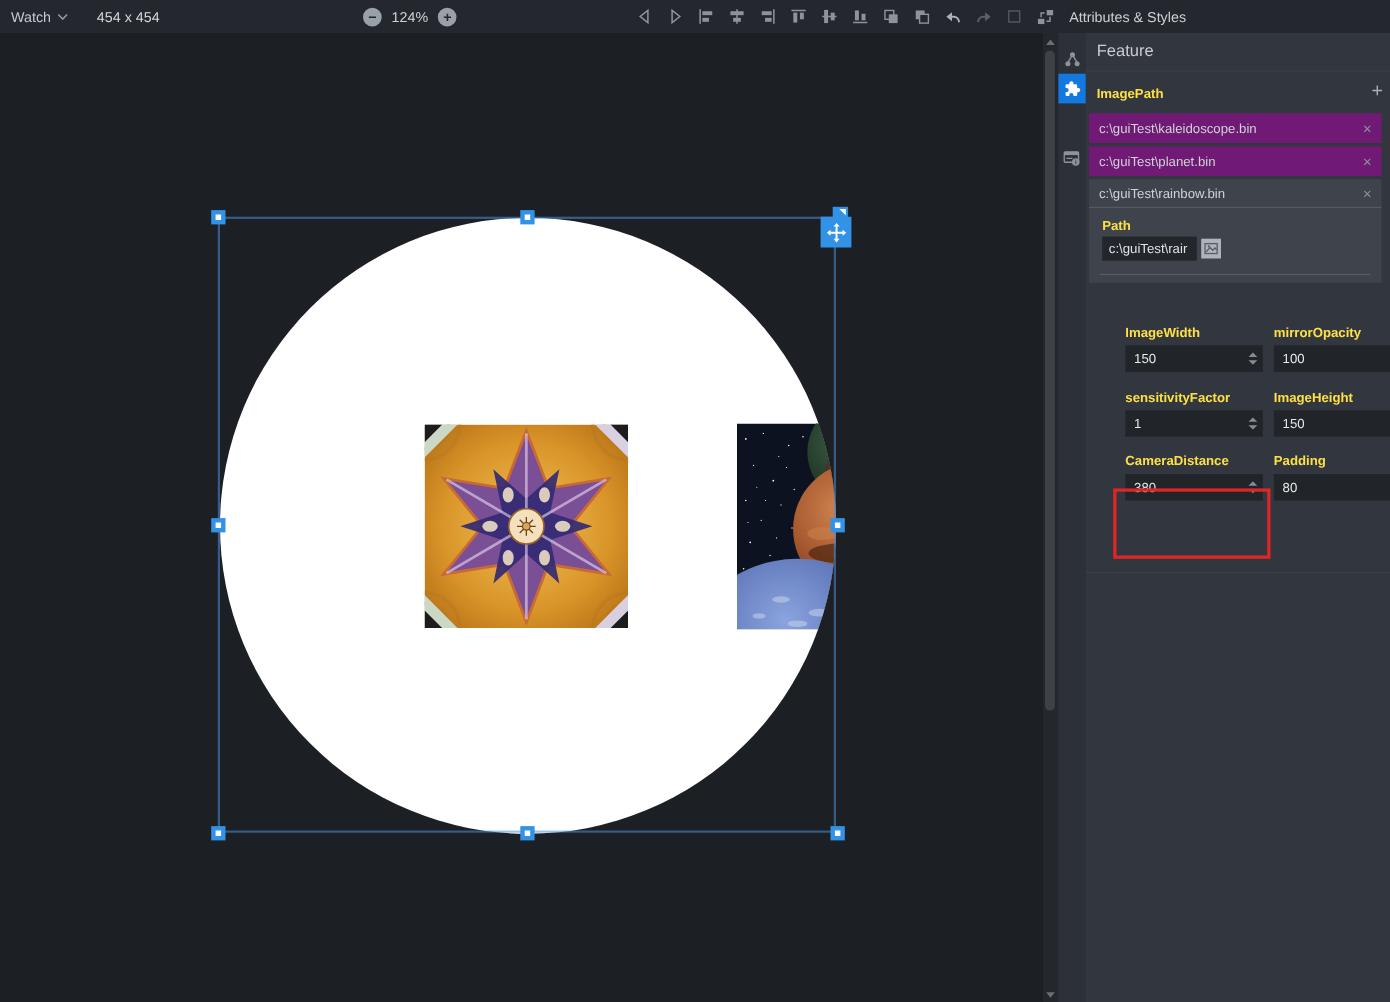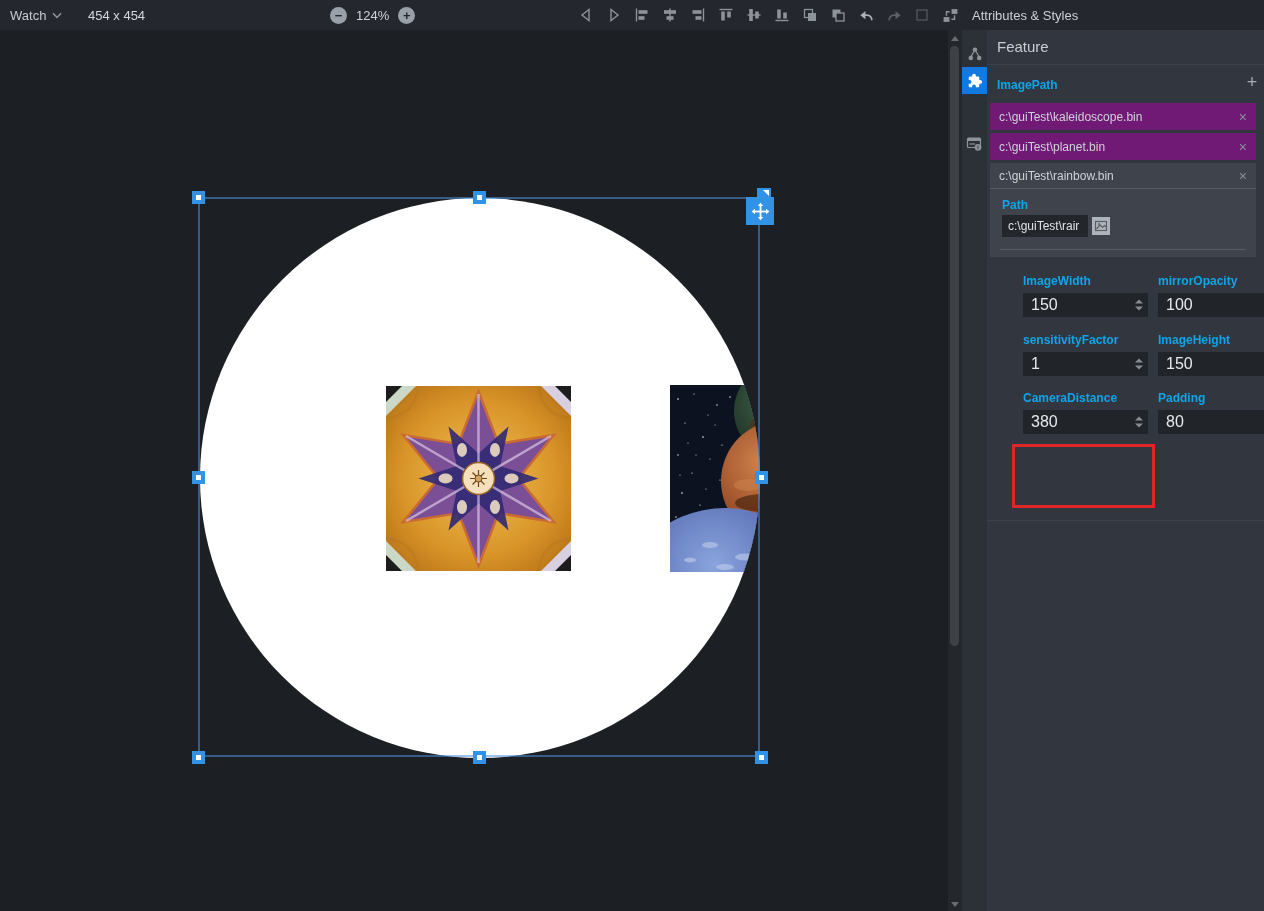--- a/index.html
+++ b/index.html
@@ -48,21 +48,21 @@
   
   .panel { position:absolute; left:962px; top:30px; width:302px; height:881px; background:#32363e; }
   .strip { position:absolute; left:0; top:0; width:25px; height:881px; background:#2c3037; }
   .strip-btn { position:absolute; left:0; width:25px; height:27px; display:flex; align-items:center; justify-content:center; }
   .strip-btn.sel { background:#1279e0; }
   .content { position:absolute; left:25px; top:0; width:277px; height:881px; }
 
   .feature-title { position:absolute; left:10px; top:8px; font-size:15px; color:#c9cdd2; }
   .divider { position:absolute; left:0; width:277px; height:1px; background:#3d424a; }
   .d1{top:34px} .d2{top:490px}
-  .prop-label { font-size:12px; font-weight:bold; color:#0ea5e9; }
+  .prop-label { font-size:12px; font-weight:bold; color:#fde047; }
   .imagepath-label { position:absolute; left:10px; top:48px; }
   .add-btn { position:absolute; left:255px; top:42px; width:20px; height:20px; color:#a7adb4;
     font-size:18px; display:flex; align-items:center; justify-content:center; }
 
   .list-row { position:absolute; left:3px; width:266px; height:27px; background:#701a75;
     display:flex; align-items:center; padding:0 9px; }
   .row1{top:73px} .row2{top:103px}
   .row-text { flex:1; font-size:12px; color:#ced2d7; white-space:nowrap; overflow:hidden; }
   .row-x { color:#8a9097; font-size:14px; line-height:1; padding-left:6px; }
   .group { position:absolute; left:3px; top:133px; width:266px; height:94px; background:#3f444c; }
@@ -70,23 +70,23 @@
   .group-path-label { position:absolute; left:12px; top:35px; }
   .group-input-row { position:absolute; left:12px; top:52px; display:flex; align-items:center; gap:4px; }
   .path-input { width:86px; height:22px; background:#23262b; color:#dfe2e5; font-size:12px;
     display:flex; align-items:center; padding:0 6px; overflow:hidden; white-space:nowrap; }
   .img-pick { width:18px; height:18px; background:#aeb4bb; display:flex; align-items:center; justify-content:center; }
   .group-hr { position:absolute; left:10px; right:10px; bottom:7px; height:1px; background:#585d65; }
 
   .fb { position:absolute; width:125px; }
   .c1{left:36px} .c2{left:171px}
   .r1{top:244px} .r2{top:303px} .r3{top:361px} .r4{top:425px}
-  .fb .prop-label { display:block; margin-bottom:5px; }
+  .fb .prop-label { display:block; margin-bottom:5px;margin-top:21px; }
   .num-input { position:relative; width:125px; height:24px; background:#212429;
-    display:flex; align-items:center; padding:0 20px 0 8px; color:#e6e9eb; font-size:16px; }
+    display:flex; align-items:center; padding:0 20px 0 8px; color:#e6e9eb; font-size:12px; }
   .spin { position:absolute; right:5px; top:50%; transform:translateY(-50%);
     display:flex; flex-direction:column; gap:3px; }
   .spin i { display:block; width:0; height:0; border-left:4px solid transparent; border-right:4px solid transparent; }
   .spin .up { border-bottom:4px solid #878d94; }
   .spin .dn { border-top:4px solid #878d94; }
   .red-box { position:absolute; left:25px; top:414px; width:143px; height:64px;
     border:3px solid #de2626; pointer-events:none; z-index:4; }
 </style>
 </head>
 <body>

